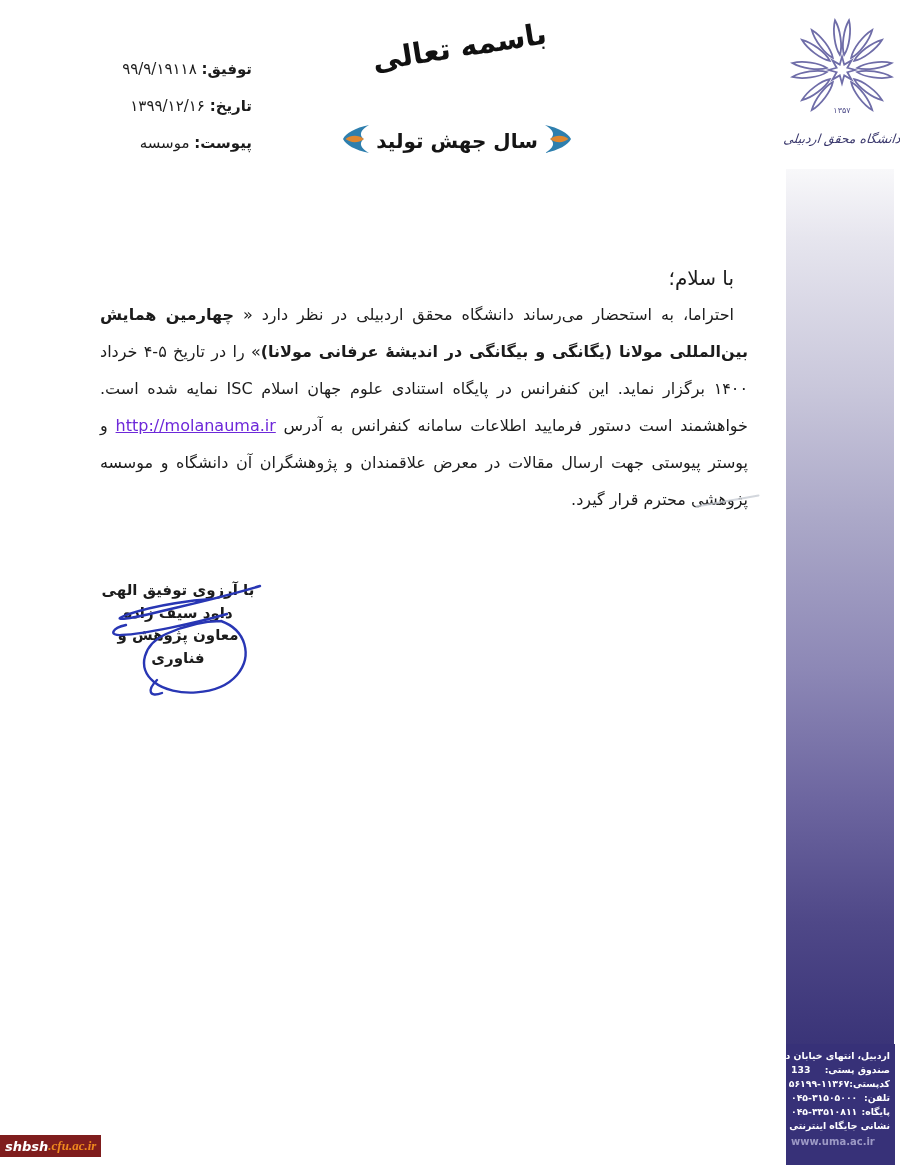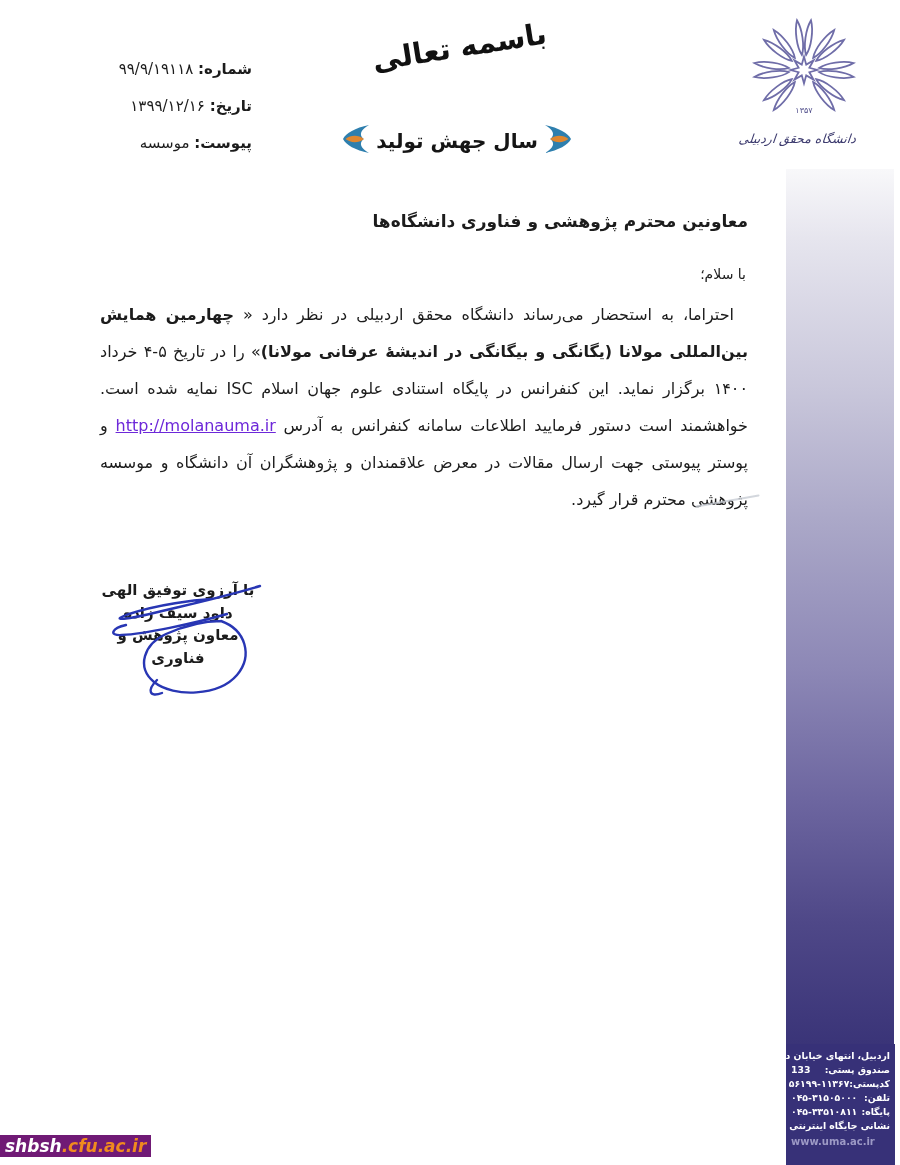--- a/index.html
+++ b/index.html
@@ -16,72 +16,72 @@
   .besmele{
     position:absolute; top:30px; left:352px; width:215px; text-align:center;
     font-size:29px; font-weight:bold; transform:rotate(-9deg); color:#111;
   }
   .slogan{
     position:absolute; top:119px; left:340px; width:234px; height:44px;
     display:flex; align-items:center; justify-content:center; gap:4px;
   }
   .slogan-text{font-size:20px; font-weight:bold; color:#151515; padding:0 2px;}
   
-  .logo{position:absolute; top:14px; left:738px; width:118px; text-align:right;}
+  .logo{position:absolute; top:14px; left:783px; width:118px; text-align:center;}
   .logo-name{font-size:12.5px; font-style:italic; color:#3c3a6e; margin-top:1px; transform:skewX(-6deg); white-space:nowrap;}
   
   .side-bar{
     position:absolute; left:786px; top:169px; width:108px; height:875px;
     background:linear-gradient(to bottom,#f8f8fa 0%,#e6e5ee 8%,#c9c7db 25%,#aba8c8 40%,#8d88b6 57%,#6d66a0 72%,#4f4888 86%,#3a3478 100%);
   }
   .contact-box{
     position:absolute; left:786px; top:1044px; width:109px; height:121px;
     background:#373178; color:#ffffff; box-sizing:border-box; padding:5px 5px 0 5px;
     font-size:9.3px; font-weight:bold; line-height:14px;
   }
   .contact-line{white-space:nowrap; text-align:right;}
   .contact-row{display:flex; justify-content:space-between; white-space:nowrap;}
   .contact-site{text-align:left; color:#9c99c5; font-size:10px; margin-top:2px; direction:ltr;}
   
   .recipient{position:absolute; top:211px; right:152px; font-size:17px; font-weight:bold;}
-  .salutation{position:absolute; top:266px; right:154px; font-size:14px;}
+  .salutation{position:absolute; top:266px; right:166px; font-size:20px;}
   .letter-body{
     position:absolute; top:296px; left:100px; width:648px; margin:0;
     font-size:16px; line-height:37px; text-align:justify; text-indent:14px;
   }
   .letter-body b{font-weight:bold;}
   .link{color:#6d28d9; text-decoration:underline; cursor:pointer;}
   .faint-line{
     position:absolute; left:695px; top:500px; width:65px; height:2px;
     background:#c8cdd4; transform:rotate(-10deg); border-radius:2px; opacity:.8;
   }
   
   .sig-block{
     position:absolute; top:579px; left:92px; width:172px; text-align:center;
     font-size:15px; font-weight:bold; line-height:22.5px;
   }
   .sig-ink{position:absolute; left:100px; top:574px; pointer-events:none;}
   
   .watermark{
     position:absolute; left:0; top:1135px; height:22px; padding:0 5px;
-    background:#701a75; display:flex; align-items:center;
-    font-size:17px; font-weight:bold; font-style:italic; direction:ltr;
+    background:#7f1d1d; display:flex; align-items:center;
+    font-size:13px; font-weight:bold; font-style:italic; direction:ltr;
   }
   .wm-white{color:#ffffff;}
-  .wm-orange{color:#f08a1e;}
+  .wm-orange{color:#f08a1e;font-family:Liberation Serif, serif;}
   .orn-right{transform:scaleX(-1);}
 </style>
 </head>
 <body>
 
 <div class="page">
 
   <div class="meta rtl">
     <div class="meta-row">
-      <span class="lbl">شماره:</span>
+      <span class="lbl">توفیق:</span>
       <span>۹۹/۹/۱۹۱۱۸</span>
     </div>
     <div class="meta-row">
       <span class="lbl">تاریخ:</span>
       <span>۱۳۹۹/۱۲/۱۶</span>
     </div>
     <div class="meta-row">
       <span class="lbl">پیوست:</span>
       <span>موسسه</span>
     </div>
@@ -163,21 +163,20 @@
       <span>۰۴۵-۳۱۵۰۵۰۰۰</span>
     </div>
     <div class="contact-row">
       <span>پایگاه:</span>
       <span>۰۴۵-۳۳۵۱۰۸۱۱</span>
     </div>
     <div class="contact-line">نشانی جایگاه اینترنتی دانشگاه</div>
     <div class="contact-site">www.uma.ac.ir</div>
   </div>
 
-  <div class="recipient rtl">معاونین محترم پژوهشی و فناوری دانشگاه‌ها</div>
   <div class="salutation rtl">با سلام؛</div>
 
   <p class="letter-body rtl"><span>احتراما، به استحضار می‌رساند دانشگاه محقق اردبیلی در نظر دارد « </span><b>چهارمین همایش بین‌المللی مولانا (یگانگی و بیگانگی در اندیشۀ عرفانی مولانا)</b><span>» را در تاریخ ۵-۴ خرداد ۱۴۰۰ برگزار نماید. این کنفرانس در پایگاه استنادی علوم جهان اسلام ISC نمایه شده است. خواهشمند است دستور فرمایید اطلاعات سامانه کنفرانس به آدرس </span><a class="link">http://molanauma.ir</a><span> و پوستر پیوستی جهت ارسال مقالات در معرض علاقمندان و پژوهشگران آن دانشگاه و موسسه پژوهشی محترم قرار گیرد.</span></p>
 
   <div class="faint-line"></div>
 
   <div class="sig-block rtl">
     <div>با آرزوی توفیق الهی</div>
     <div>داود سیف زاده</div>
     <div>معاون پژوهش و فناوری</div>

